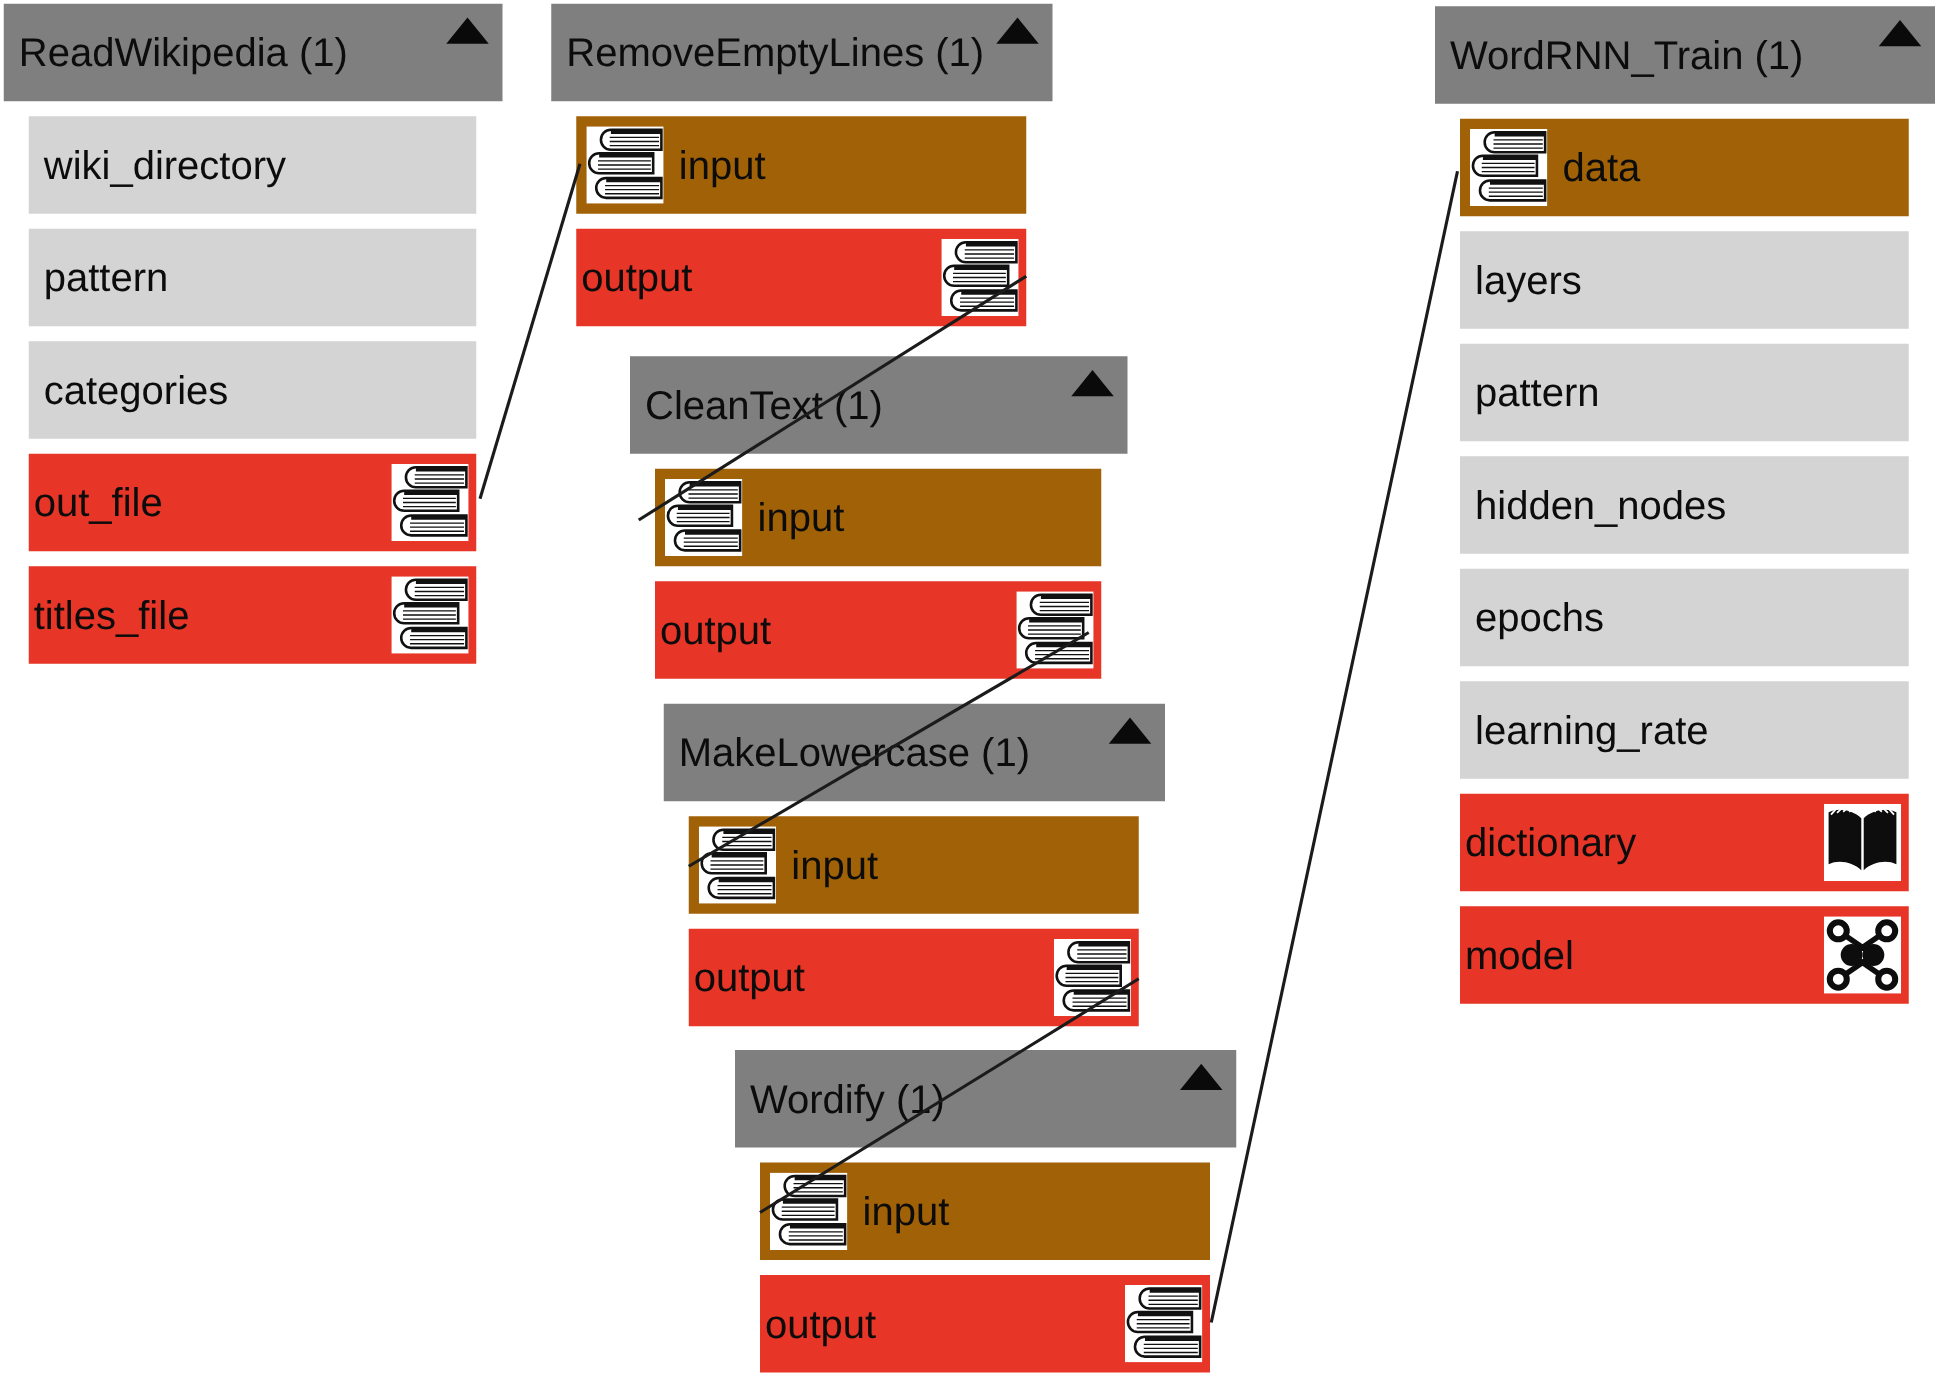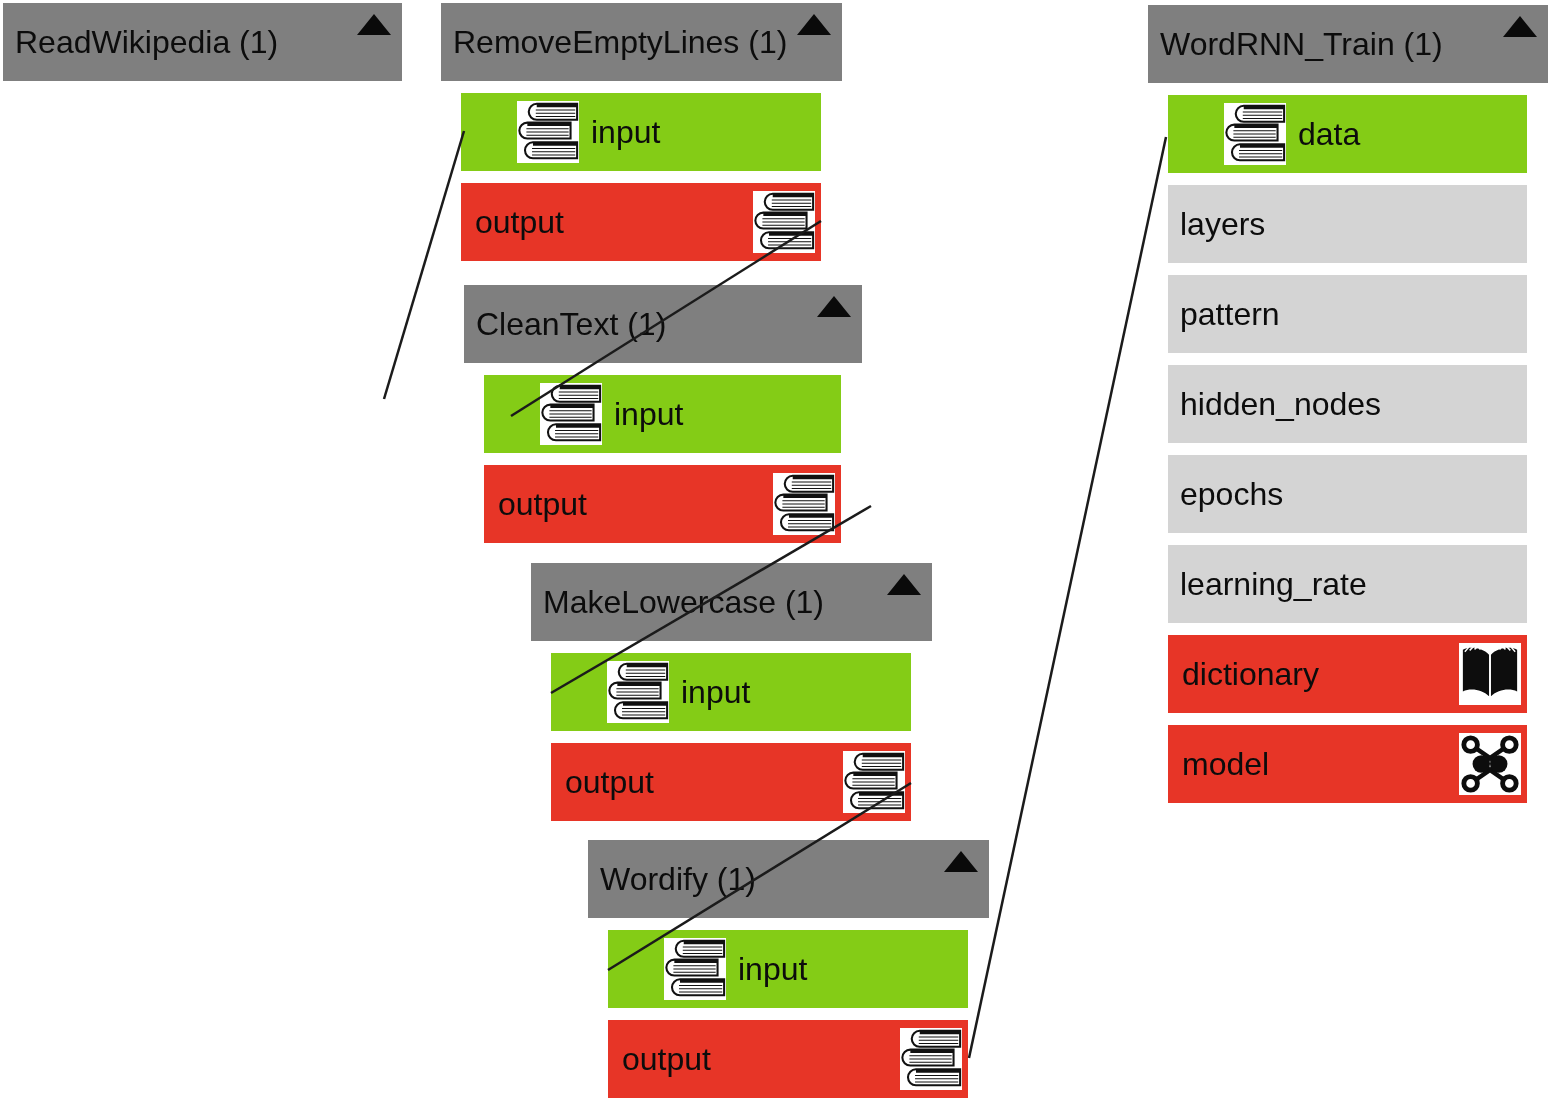--- a/index.html
+++ b/index.html
@@ -31,28 +31,28 @@
   }
   .fields{margin-left:20px;width:calc(100% - 41px);}
   .field{
     height:78px;margin-top:12px;
     display:flex;align-items:center;
     box-sizing:border-box;
     font-size:32px;color:#0c0c0c;
   }
   .field .flabel{white-space:nowrap;}
   .field.param{background:#D4D4D4;padding-left:12px;}
-  .field.in{background:#84cc16;padding-left:48px;}
-  .field.out{background:#E73527;padding-left:14px;}
+  .field.in{background:#a16207;}
+  .field.out{background:#E73527;padding-left:4px;}
   .icon{width:62px;height:62px;flex:0 0 auto;display:block;}
   .field.in .icon{margin-left:8px;margin-right:12px;}
   .field.out .icon{margin-left:auto;margin-right:6px;}
   .n0{left:3px;   top:3px;  width:399px;}
   .n1{left:441px; top:3px;  width:401px;}
-  .n2{left:464px; top:285px;width:398px;}
+  .n2{left:504px; top:285px;width:398px;}
   .n3{left:531px; top:563px;width:401px;}
   .n4{left:588px; top:840px;width:401px;}
   .n5{left:1148px;top:5px;  width:400px;}
   .wires{
     position:absolute;left:0;top:0;z-index:5;
     pointer-events:none;
   }
   .wires line{stroke:#1b1b1b;stroke-width:2.5;}
   .defs-svg{position:absolute;width:0;height:0;overflow:hidden;}
 </style>
@@ -99,20 +99,43 @@
   </symbol>
 </svg>
 
 <div class="canvas">
 
   <div class="node n0">
     <div class="node-header">
       <span class="node-title">ReadWikipedia (1)</span>
       <span class="tri"></span>
     </div>
+    <div class="fields">
+      <div class="field param">
+        <span class="flabel">wiki_directory</span>
+      </div>
+      <div class="field param">
+        <span class="flabel">pattern</span>
+      </div>
+      <div class="field param">
+        <span class="flabel">categories</span>
+      </div>
+      <div class="field out">
+        <span class="flabel">out_file</span>
+        <svg class="icon">
+            <use href="#icon-books"></use>
+          </svg>
+      </div>
+      <div class="field out">
+        <span class="flabel">titles_file</span>
+        <svg class="icon">
+            <use href="#icon-books"></use>
+          </svg>
+      </div>
+    </div>
   </div>
 
   <div class="node n1">
     <div class="node-header">
       <span class="node-title">RemoveEmptyLines (1)</span>
       <span class="tri"></span>
     </div>
     <div class="fields">
       <div class="field in">
         <svg class="icon">

